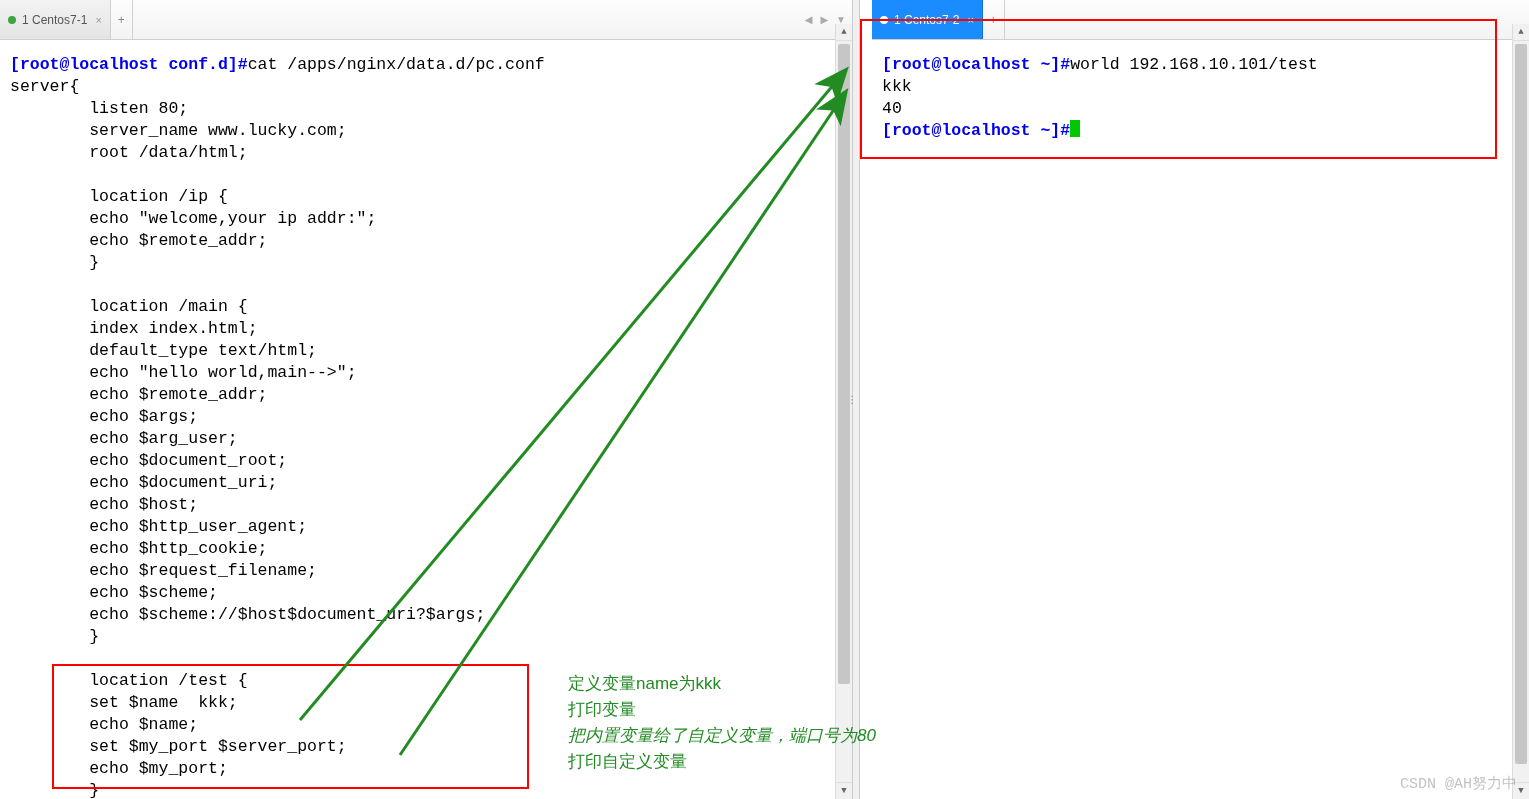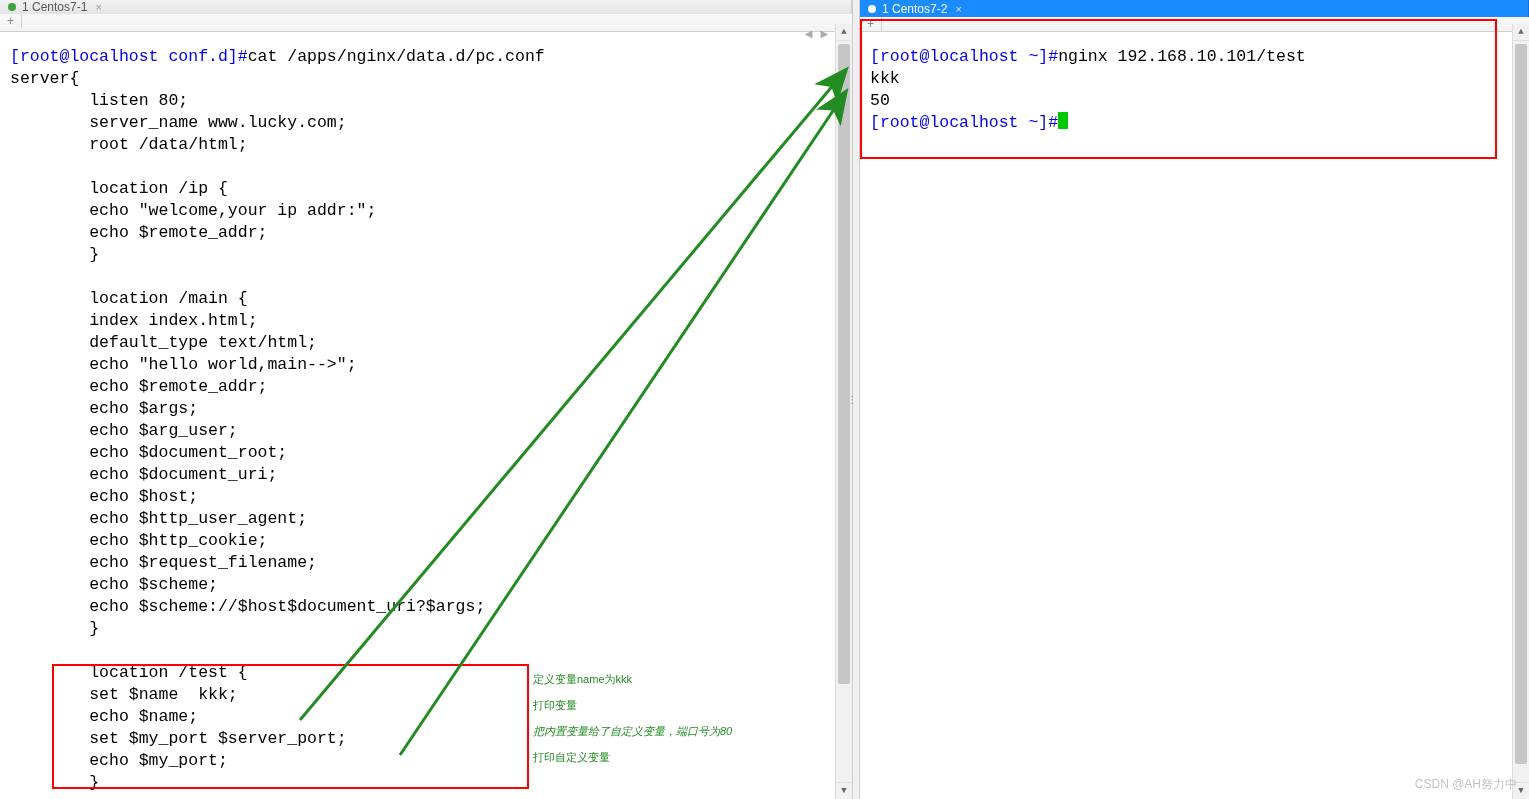--- a/index.html
+++ b/index.html
@@ -10,32 +10,31 @@
     width: 1529px;
     height: 799px;
     position: relative;
     overflow: hidden;
   }
   .panes { display: flex; width: 100%; height: 100%; }
   .pane { position: relative; height: 100%; background: #fff; }
   .pane.left { width: 852px; }
   .divider { width: 8px; background: #f0f0f0; border-left:1px solid #ccc; border-right:1px solid #ccc; position:relative;}
   .divider .grip { position:absolute; top:50%; left:50%; transform:translate(-50%,-50%); font-size:10px; color:#888; letter-spacing:-1px;}
-  .pane.right { flex:1; }
+  .pane.right { flex:1;padding-left:12px; }
   .tabrow {
-    height: 32px;
+    height: 40px;
     background: linear-gradient(#fdfdfd,#f3f3f3);
     border-bottom: 1px solid #cfcfcf;
     display: flex;
     align-items: stretch;
     font-family: Arial, sans-serif;
     font-size: 12px;
     color: #444;
     position: relative;
-    flex-direction: column;
   }
   .tab {
     display: flex;
     align-items: center;
     padding: 0 8px;
     gap: 6px;
     border-right: 1px solid #d0d0d0;
     background: linear-gradient(#fafafa,#e8e8e8);
     height:100%;
     cursor: pointer;
@@ -56,21 +55,21 @@
   .nav-arrows span { cursor:pointer; padding:0 2px;}
   .term {
     padding: 14px 4px 4px 10px;
     white-space: pre;
     line-height: 22px;
     font-size: 16.5px;
     color:#000;
     position:relative;
     height: calc(100% - 24px);
   }
-  .prompt-user { color:#0000ee; font-weight:normal;margin-top:28px; }
+  .prompt-user { color:#0000ee; font-weight:bold;margin-top:28px; }
   .cursor-block {
     display:inline-block; width:10px; height:17px;
     background:#00c800; vertical-align:-2px;
   }
   .scrollbar {
     position:absolute; top:24px; right:0; bottom:0; width:17px;
     background:#f1f1f1; border-left:1px solid #dcdcdc;
   }
   .sb-btn {
     height:17px; display:flex; align-items:center; justify-content:center;
@@ -89,29 +88,29 @@
     left:52px; top:664px; width:477px; height:125px;
     pointer-events:none;
   }
   .redbox2 {
     position:absolute; border:2px solid #ff0000;
     left:0px; top:19px; width:637px; height:140px;
     pointer-events:none;
   }
   .annot {
     position:absolute; font-family: Arial, "Microsoft YaHei", sans-serif;
-    font-size:11px; color:#228b22; white-space:nowrap;
+    font-size:17px; color:#228b22; white-space:nowrap;margin-left:35px;
   }
   .svg-overlay {
     position:absolute; left:0; top:0; width:1529px; height:799px;
     pointer-events:none; z-index:5;
   }
   .watermark {
     position:absolute; right:12px; bottom:6px;
-    font-family: Liberation Sans, sans-serif; font-size:12px;
+    font-family: Liberation Mono, monospace; font-size:15px;
     color:rgba(120,120,120,0.45);
   }
 </style>
 </head>
 <body>
 
 <div class="panes">
 
   <div class="pane left">
     <div class="tabrow">
@@ -179,23 +178,23 @@
     <div class="tabrow">
       <div class="tab active-blue">
         <span class="dot white"></span>
         <span>1 Centos7-2</span>
         <span class="tab-close">×</span>
       </div>
       <div class="tab-add">
           <span>+</span>
         </div>
     </div>
-    <div class="term"><span class="prompt-user">[root@localhost ~]#</span><span>nginx 192.168.10.101/test</span>
+    <div class="term"><span class="prompt-user">[root@localhost ~]#</span><span>world 192.168.10.101/test</span>
 <span>kkk</span>
-<span>50</span>
+<span>40</span>
 <span class="prompt-user">[root@localhost ~]#</span><span class="cursor-block"></span></div>
     <div class="scrollbar">
       <div class="sb-btn up">▲</div>
       <div class="sb-thumb"></div>
       <div class="sb-btn down">▼</div>
     </div>
     <div class="redbox2"></div>
   </div>
 </div>
 

